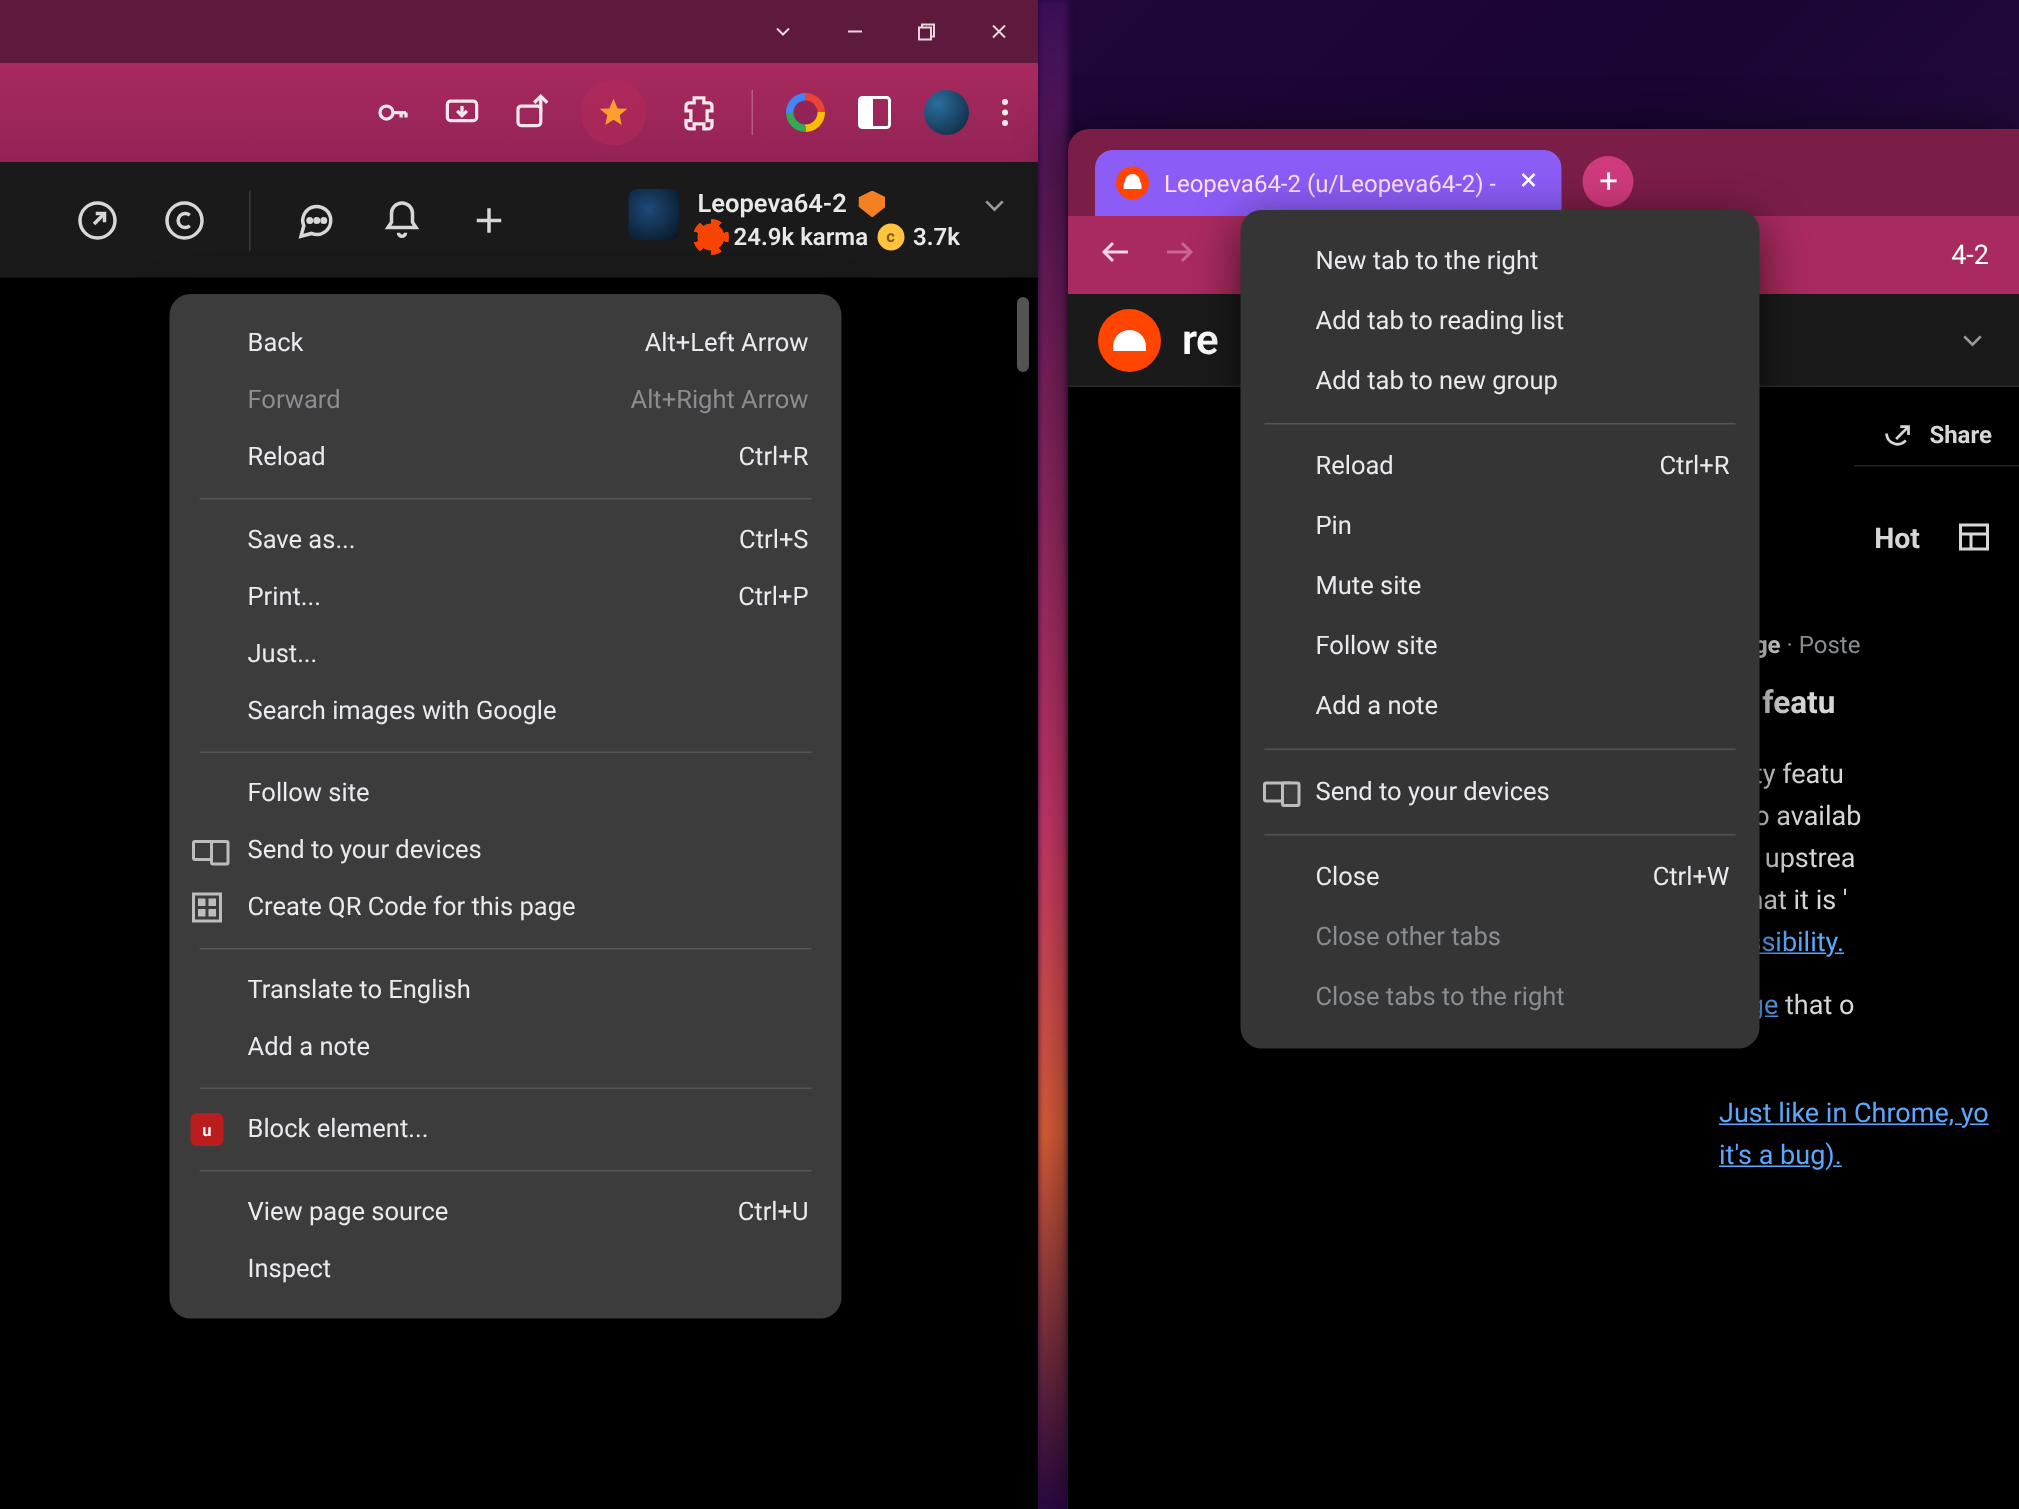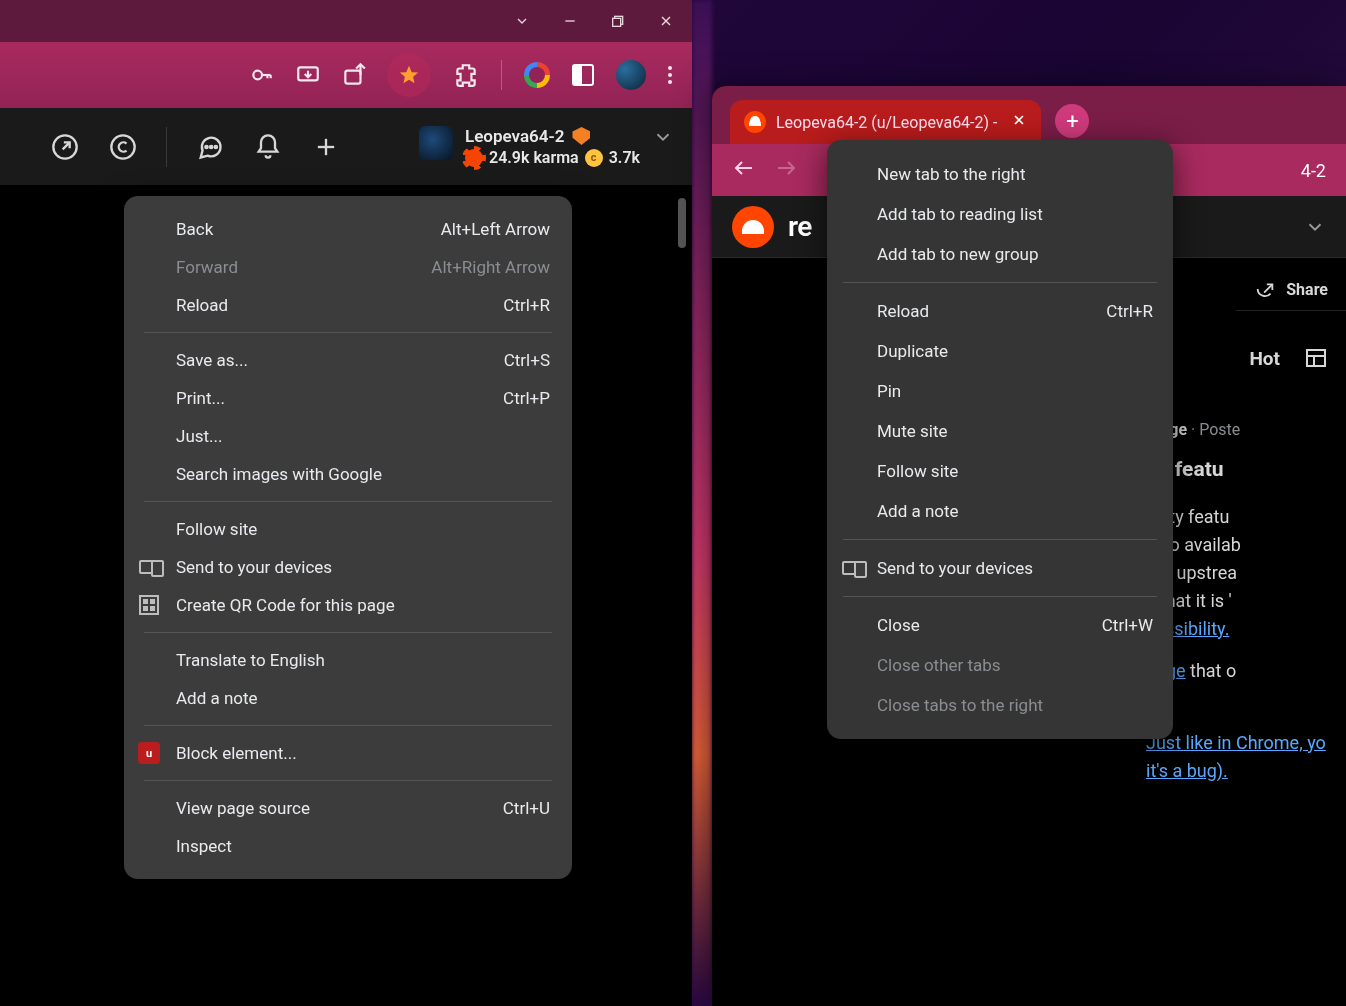--- a/index.html
+++ b/index.html
@@ -105,21 +105,21 @@
   
   .ctxmenu {
     position:absolute;
     width: 448px;
     background:#3c3c3c;
     border-radius:14px;
     padding: 14px 0;
     box-shadow: 0 8px 30px rgba(0,0,0,.6);
     font-size:17px;
   }
-  .ctxmenu.left { left:124px; top:196px; }
+  .ctxmenu.left { left:113px; top:196px; }
   .ctxmenu .row {
     display:flex; align-items:center;
     padding: 9px 22px 9px 52px;
     position:relative;
     color:#e8eaed;
   }
   .ctxmenu .row.disabled { color:#8a8d91; }
   .ctxmenu .row .shortcut { margin-left:auto; color:#e8eaed; }
   .ctxmenu .row.disabled .shortcut { color:#8a8d91; }
   .ctxmenu .row .pre-icon {
@@ -147,21 +147,21 @@
     box-shadow: -4px 0 30px rgba(0,0,0,.5);
   }
   .win-right .tabstrip {
     height:58px;
     background:#7a1d47;
     display:flex; align-items:flex-end;
     padding-left:18px; gap:14px;
   }
   .tab {
     height:44px;
-    background:#b91c1c;
+    background:#8b5cf6;
     border-radius:12px 12px 0 0;
     display:flex; align-items:center; gap:10px;
     padding:0 14px;
     max-width:330px;
     color:#fde;
     font-size:16px;
   }
   .tab .favicon{width:22px;height:22px;background:#ff4500;border-radius:50%;display:flex;align-items:center;justify-content:center;}
   .tab .favicon::after{content:"";width:12px;height:8px;background:#fff;border-radius:6px 6px 0 0;box-shadow:0 -3px 0 -1px #fff;}
   .tab .close{margin-left:4px;color:#fff;}
@@ -508,23 +508,20 @@
       </div>
     <div class="row">
         <span>Add tab to new group</span>
       </div>
     <hr>
     <div class="row">
         <span>Reload</span>
         <span class="shortcut">Ctrl+R</span>
       </div>
     <div class="row">
-        <span>Duplicate</span>
-      </div>
-    <div class="row">
         <span>Pin</span>
       </div>
     <div class="row">
         <span>Mute site</span>
       </div>
     <div class="row">
         <span>Follow site</span>
       </div>
     <div class="row">
         <span>Add a note</span>

